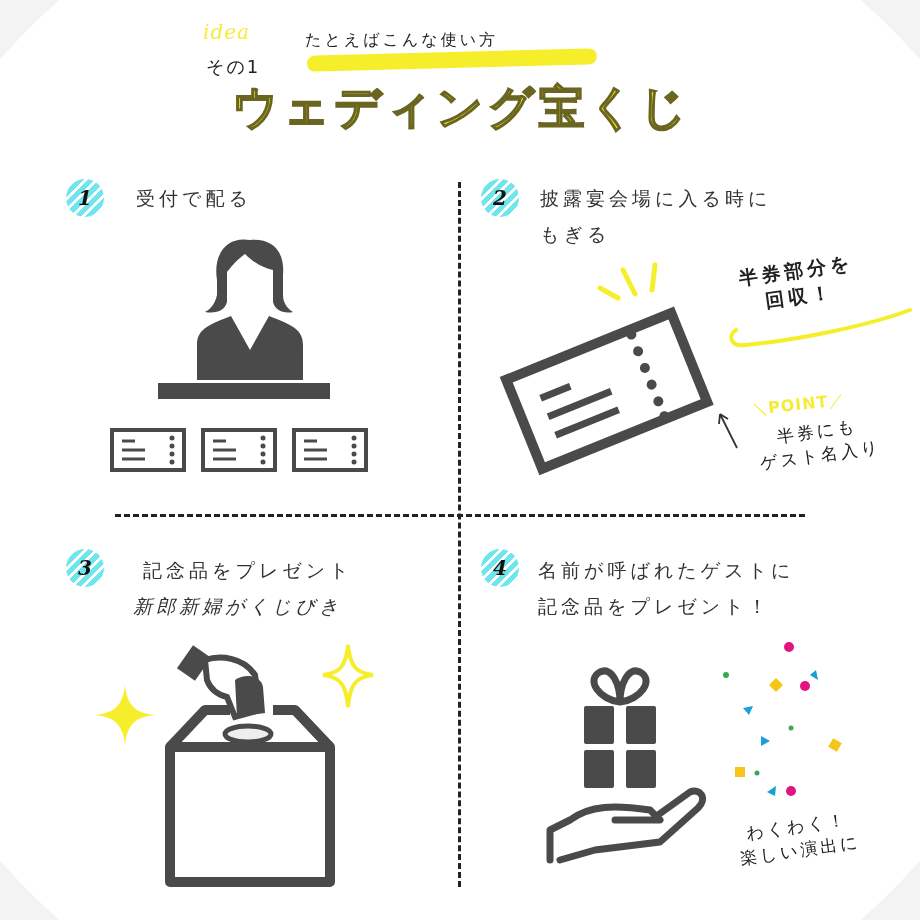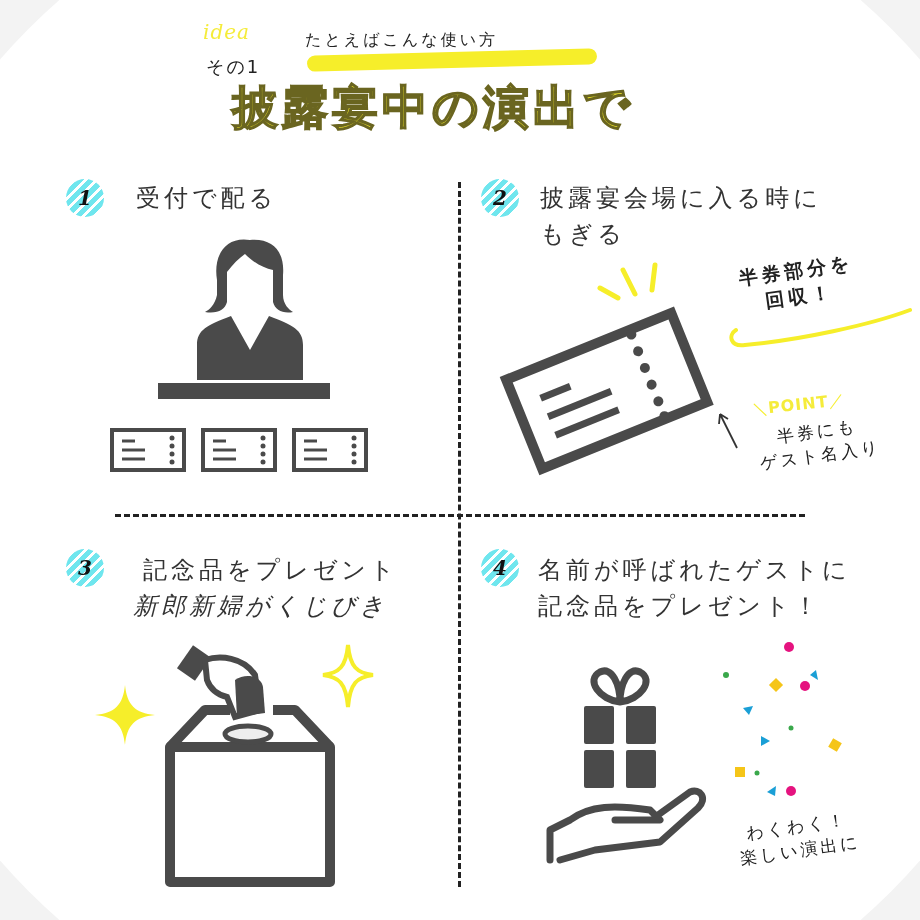--- a/index.html
+++ b/index.html
@@ -37,21 +37,21 @@
     -webkit-text-stroke: 1.5px #6a6520;
     line-height: 1.1;
   }
   .badge {
     width: 38px; height: 38px; border-radius: 50%;
     background: repeating-linear-gradient(135deg, #6fe6ee 0 5px, #ffffff 5px 8px);
     display: flex; align-items: center; justify-content: center;
     font-family: "DejaVu Serif", serif; font-style: italic; font-weight: bold;
     font-size: 20px; color: #111;
   }
-  .step-text { font-size: 24px; letter-spacing: 4px; color: #333; line-height: 36px; white-space: nowrap; }
+  .step-text { font-size: 19px; letter-spacing: 4px; color: #333; line-height: 36px; white-space: nowrap; }
   .vline {
     left: 458px; top: 182px; width: 0; height: 705px;
     border-left: 3px dashed #222;
   }
   .hline {
     left: 115px; top: 514px; width: 690px; height: 0;
     border-top: 3px dashed #222;
   }
   .note { font-size: 19px; font-weight: bold; color: #222; letter-spacing: 4px; white-space: nowrap; line-height: 1.35; }
   .note-thin { font-size: 17px; color: #222; letter-spacing: 3px; white-space: nowrap; line-height: 1.4; }
@@ -62,21 +62,21 @@
 <body>
 
 <div class="bg-circle"></div>
 
 <div class="abs idea">idea</div>
 <div class="abs sono">その1</div>
 <div class="abs subtitle-wrap">
   <div class="subtitle-marker"></div>
   <div class="subtitle">たとえばこんな使い方</div>
 </div>
-<div class="abs main-title">披露宴中の演出で</div>
+<div class="abs main-title">ウェディング宝くじ</div>
 
 <div class="abs vline"></div>
 <div class="abs hline"></div>
 
 <div class="abs badge" style="left:66px; top:179px;">
   <span>1</span>
 </div>
 <div class="abs step-text" style="left:136px; top:180px;">
   <div>受付で配る</div>
 </div>

